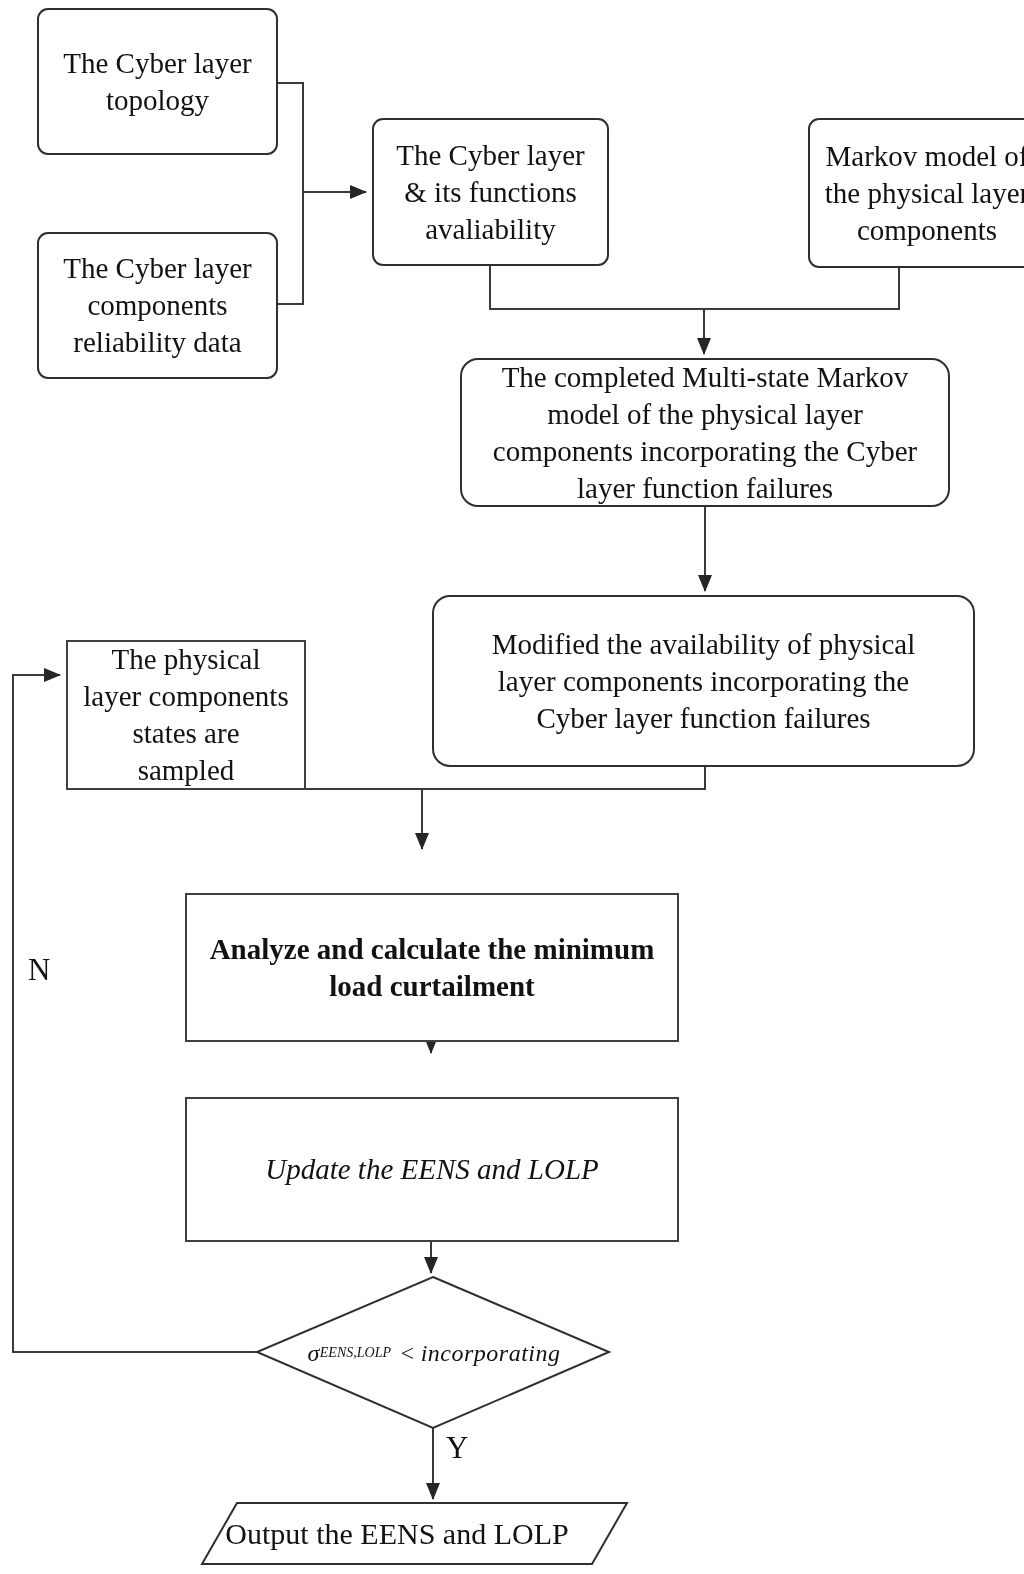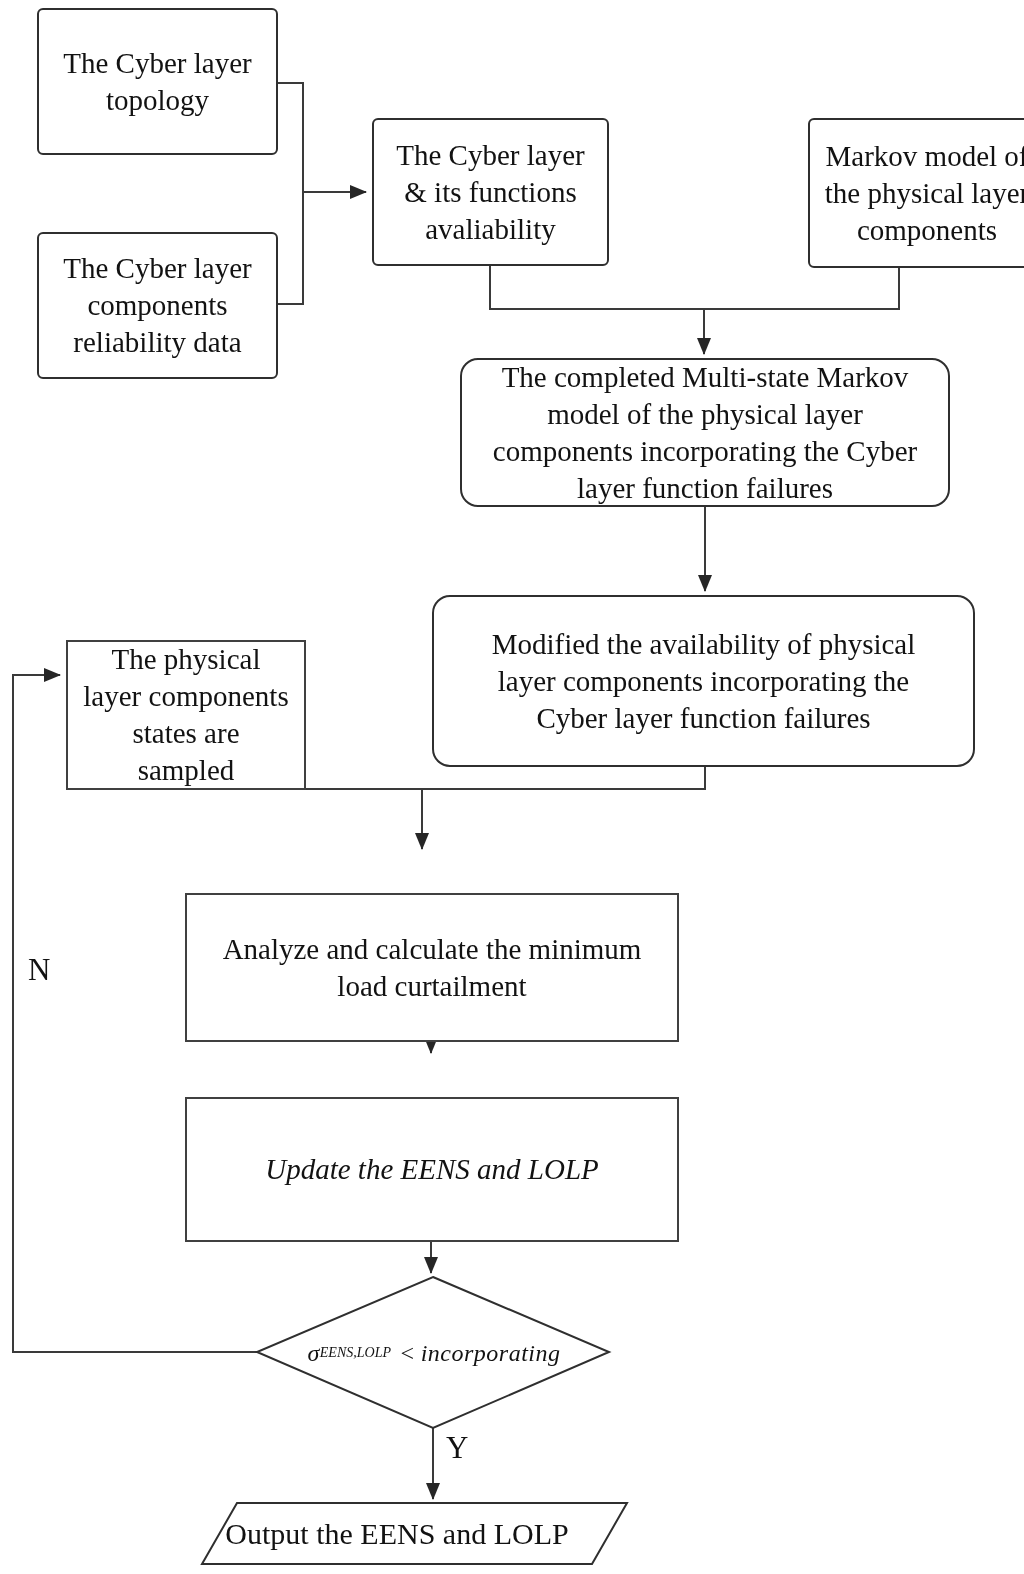--- a/index.html
+++ b/index.html
@@ -29,21 +29,21 @@
     justify-content: center;
     text-align: center;
     white-space: pre-line;
     font-size: 29px;
     line-height: 37px;
     background: #ffffff;
     padding: 2px 6px;
   }
   .rounded {
     border: 2px solid #2f2f2f;
-    border-radius: 6px;
+    border-radius: 11px;
   }
   .biground {
     border-radius: 18px;
   }
   .rect {
     border: 2px solid #404040;
     margin-top: 40px;
   }
   .overlay {
     position: absolute;
@@ -133,21 +133,21 @@
 
   <div class="node rounded biground" style="left:432px; top:595px; width:543px; height:172px;">Modified the availability of physical
 layer components incorporating the
 Cyber layer function failures</div>
 
   <div class="node rect" style="left:66px; top:600px; width:240px; height:150px;">The physical
 layer components
 states are
 sampled</div>
 
-  <div class="node rect" style="left:185px; top:853px; width:494px; height:149px;">Analyze and calculate the minimum
+  <div class="node rect" style="left:185px; top:853px; width:494px; height:149px;font-weight:bold;">Analyze and calculate the minimum
 load curtailment</div>
 
   <div class="node rect" style="left:185px; top:1057px; width:494px; height:145px;font-style:italic;">Update the EENS and LOLP</div>
 
   <div class="overlay formula" style="left:262px; top:1280px; width:344px; height:146px;">
     <span>σ</span>
       <sub>EENS,LOLP</sub>
       <span class="op">&lt;</span>
       <span>incorporating</span>
   </div>

